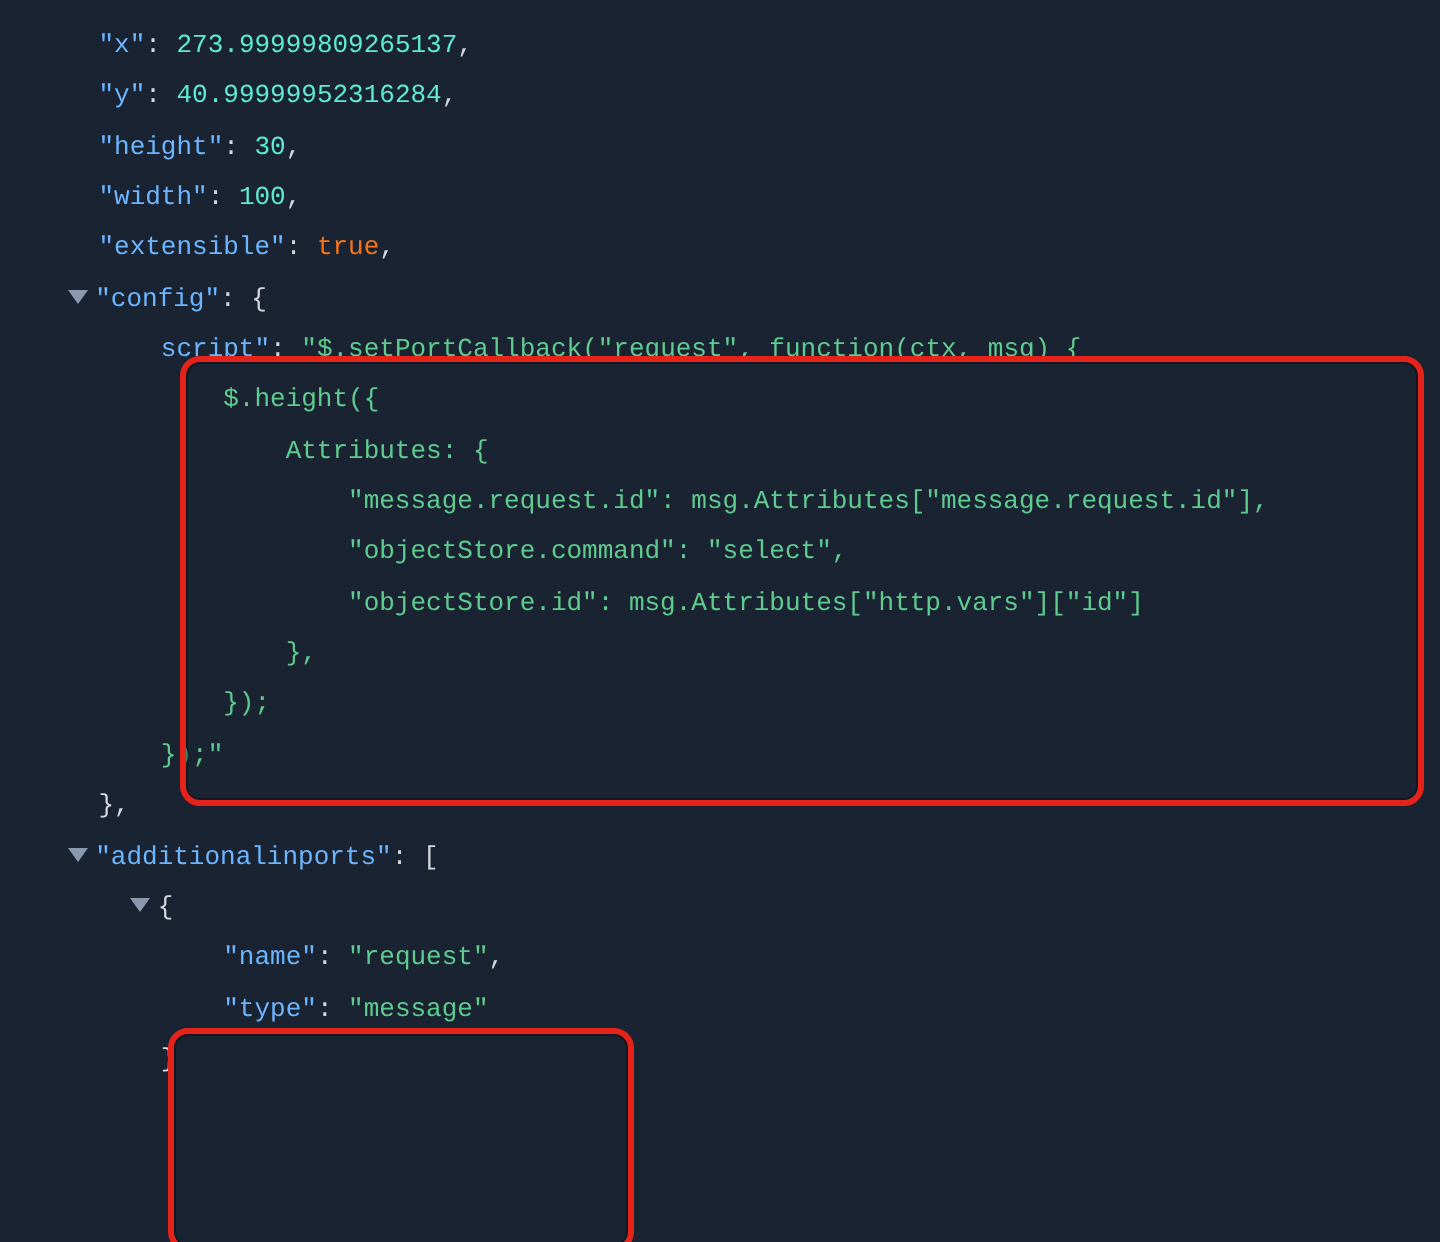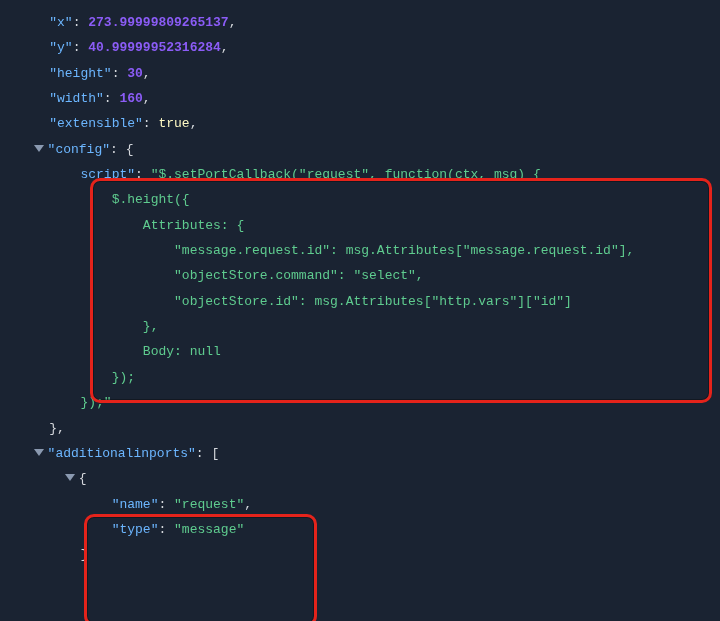--- a/index.html
+++ b/index.html
@@ -9,23 +9,23 @@
     font-size: 13px;
     color: #c0c5ce;
     padding: 10px 0 0 18px;
     line-height: 1.95;
     width: 720px;
     height: 621px;
     overflow: hidden;
   }
   .line { white-space: pre; }
   .key { color: #6cb6ff; }        
-  .num { color: #8b5cf6; font-weight: bold; }        
+  .num { color: #5eead4; }        
   .str { color: #5fcc8f; }        
-  .kw  { color: #fef9c3; }        
+  .kw  { color: #f97316; }        
   .punc{ color: #d4d7dc; }        
   .tri {
     display: inline-block;
     width: 0; height: 0;
     border-left: 5px solid transparent;
     border-right: 5px solid transparent;
     border-top: 7px solid #8a99b0;
     margin-right: 4px;
     vertical-align: 1px;
   }
@@ -46,34 +46,33 @@
 <body>
 
 <div class="guide">
 
 <div class="line">    <span class="key">"x"</span><span class="punc">: </span><span class="num">273.99999809265137</span><span class="punc">,</span></div>
 
 <div class="line">    <span class="key">"y"</span><span class="punc">: </span><span class="num">40.99999952316284</span><span class="punc">,</span></div>
 
 <div class="line">    <span class="key">"height"</span><span class="punc">: </span><span class="num">30</span><span class="punc">,</span></div>
 
-<div class="line">    <span class="key">"width"</span><span class="punc">: </span><span class="num">160</span><span class="punc">,</span></div>
+<div class="line">    <span class="key">"width"</span><span class="punc">: </span><span class="num">100</span><span class="punc">,</span></div>
 
 <div class="line">    <span class="key">"extensible"</span><span class="punc">: </span><span class="kw">true</span><span class="punc">,</span></div>
 
 <div class="line">  <span class="tri"></span><span class="key">"config"</span><span class="punc">: {</span></div>
 
 <div class="line">        <span class="key">script"</span><span class="punc">: </span><span class="str">"$.setPortCallback("request", function(ctx, msg) {</span></div>
 <div class="line">            <span class="str">$.height({</span></div>
 <div class="line">                <span class="str">Attributes: {</span></div>
 <div class="line">                    <span class="str">"message.request.id": msg.Attributes["message.request.id"],</span></div>
 <div class="line">                    <span class="str">"objectStore.command": "select",</span></div>
 <div class="line">                    <span class="str">"objectStore.id": msg.Attributes["http.vars"]["id"]</span></div>
 <div class="line">                <span class="str">},</span></div>
-<div class="line">                <span class="str">Body: null</span></div>
 <div class="line">            <span class="str">});</span></div>
 <div class="line">        <span class="str">});"</span></div>
 
 <div class="line">    <span class="punc">},</span></div>
 
 <div class="line">  <span class="tri"></span><span class="key">"additionalinports"</span><span class="punc">: [</span></div>
 
 <div class="line">      <span class="tri"></span><span class="punc">{</span></div>
 
 <div class="line">            <span class="key">"name"</span><span class="punc">: </span><span class="str">"request"</span><span class="punc">,</span></div>

